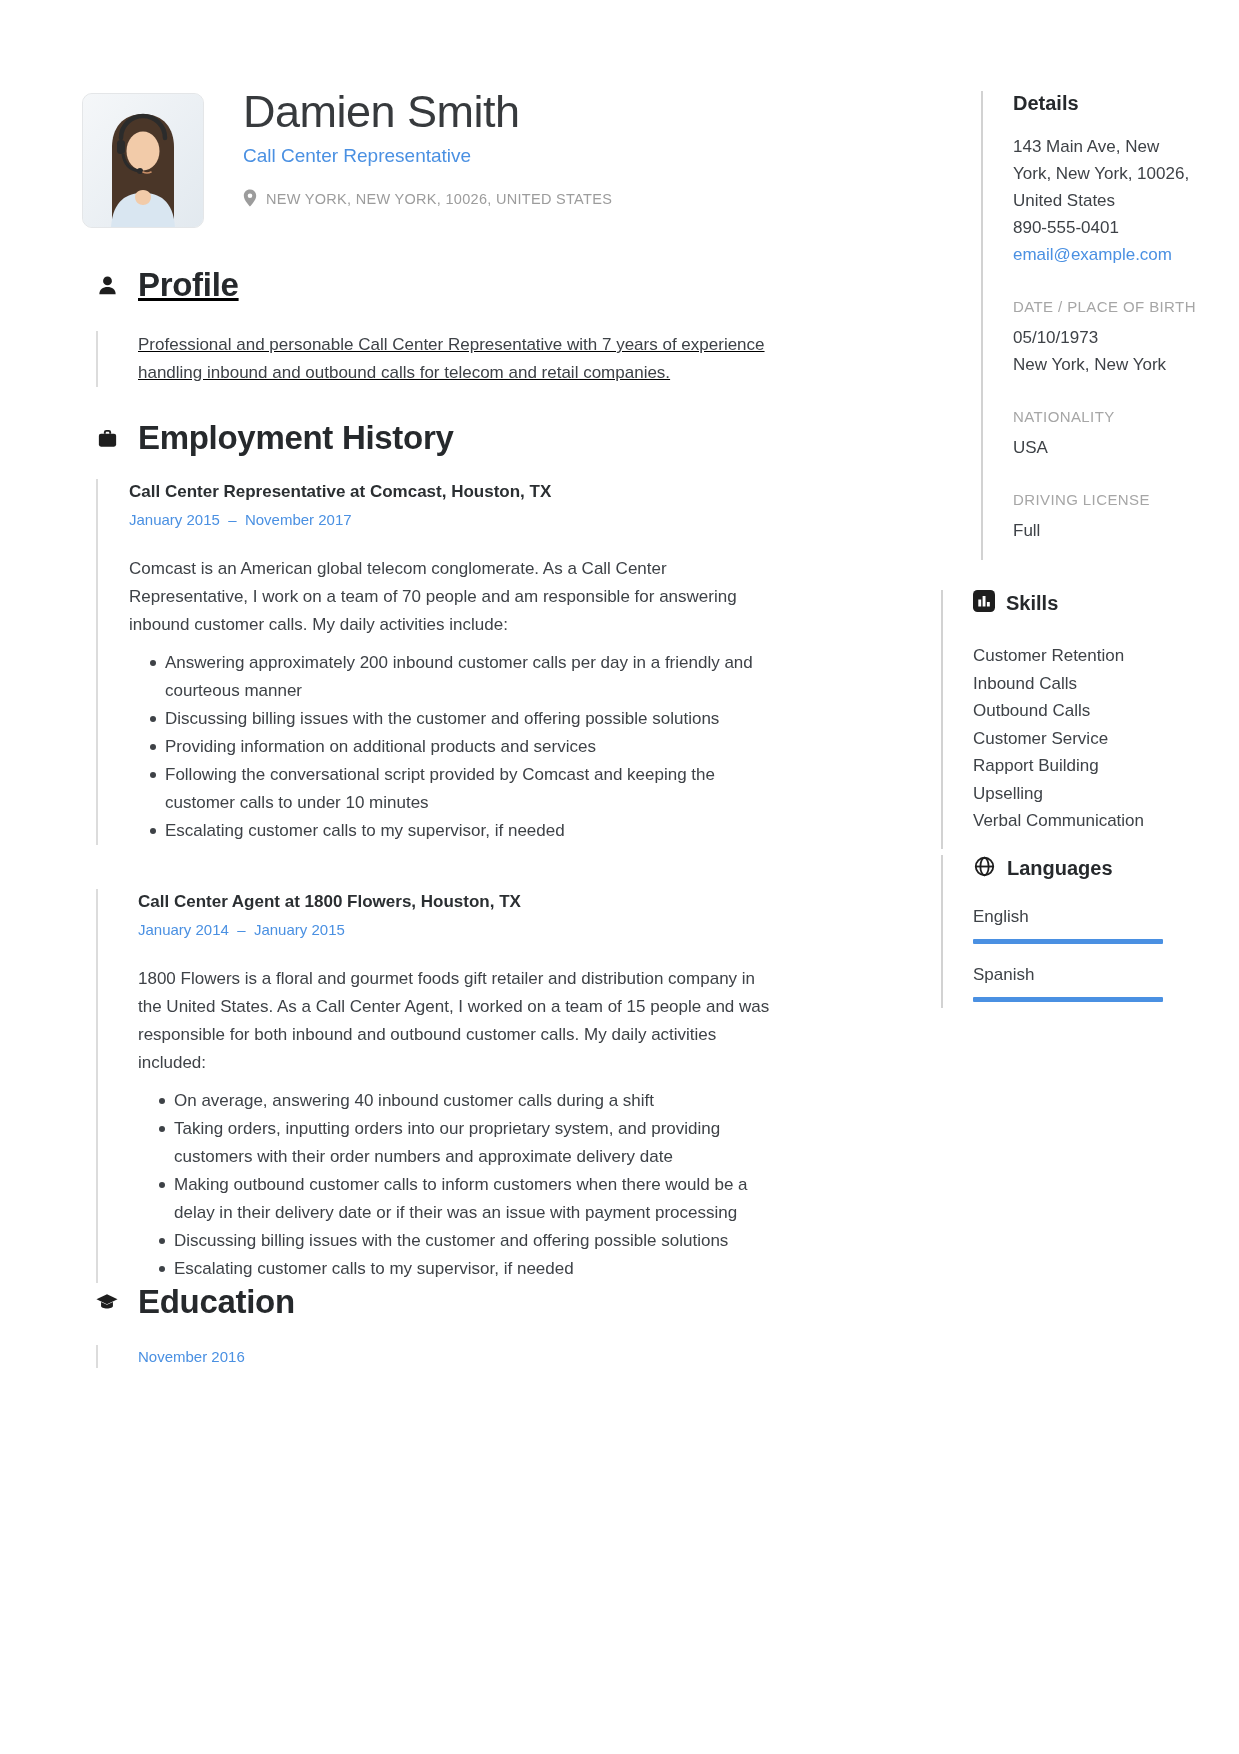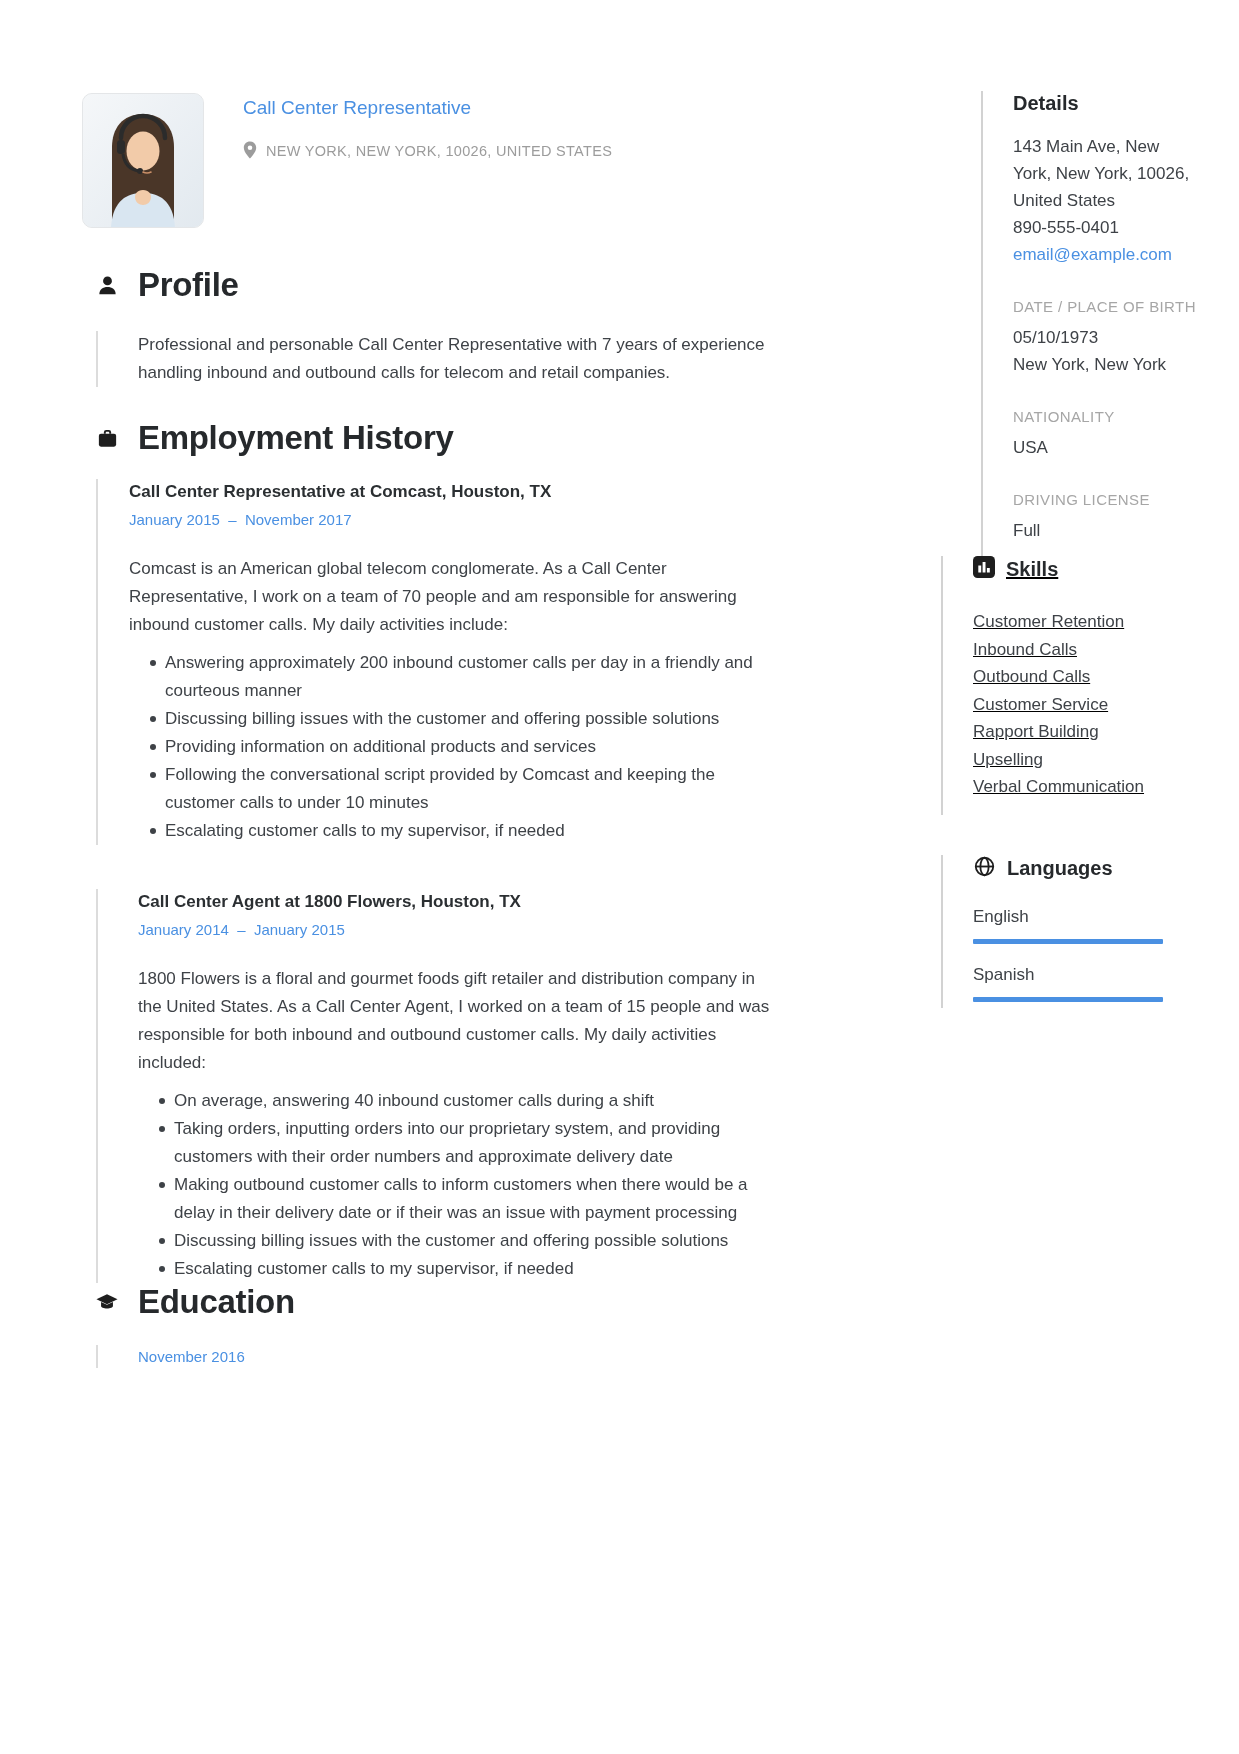--- a/index.html
+++ b/index.html
@@ -20,21 +20,21 @@
   h1.name{
     margin:0;font-size:45px;font-weight:400;color:#373a3d;letter-spacing:-0.5px;line-height:48px;
   }
   .cand-title{margin-top:9px;font-size:19px;color:#4a90e2;font-weight:400;}
   .location-row{margin-top:22px;display:flex;align-items:flex-end;gap:9px;}
   .location-row .pin{display:inline-flex;}
   .location-text{font-size:14.5px;color:#9c9c9c;letter-spacing:0.3px;}
 
   
   .main-section{position:absolute;left:95px;width:692px;}
-  #profile-section{top:266px;}
+  #profile-section{top:266px;text-decoration:underline;}
   #employment-section{top:419px;}
   #education-section{top:1283px;}
   .section-head{display:flex;align-items:center;gap:19px;}
   .sec-icon{width:24px;display:inline-flex;justify-content:center;flex:0 0 24px;}
   h2.sec-title{margin:0;font-size:33px;line-height:38px;font-weight:700;color:#26292c;letter-spacing:-0.3px;}
   .entry{border-left:2px solid #dcdcdc;margin-left:1px;padding-left:40px;width:650px;}
   .entry.gap-lg{margin-top:44px;}
   #profile-section .entry{margin-top:27px;}
   #employment-section .entry.first{margin-top:22px;padding-left:31px;}
   #education-section .entry{margin-top:24px;}
@@ -46,21 +46,21 @@
   ul.bullets li{
     position:relative;padding-left:36px;font-size:17px;line-height:28px;color:#3e4247;
   }
   ul.bullets li::before{
     content:"";position:absolute;left:21px;top:11px;width:6px;height:6px;border-radius:50%;background:#3e4247;
   }
 
   
   .sb-section{position:absolute;left:941px;width:190px;border-left:2px solid #d2d2d2;padding-left:30px;}
   #sb-details{top:91px;padding-bottom:16px;margin-left:40px;}
-  #sb-skills{top:556px;padding-bottom:14px;text-decoration:underline;}
+  #sb-skills{top:590px;padding-bottom:14px;}
   #sb-languages{top:855px;padding-bottom:6px;}
   .sb-head{display:flex;align-items:center;gap:11px;}
   h2.sb-title{margin:0;font-size:20px;line-height:25px;font-weight:700;color:#26292c;}
   .sb-text{font-size:17px;line-height:27px;color:#3e4247;}
   .sb-address{margin-top:17px;}
   .sb-email{color:#4a90e2;text-decoration:none;display:inline-block;}
   .sb-label{margin-top:29px;font-size:15px;line-height:20px;color:#a6a6a6;letter-spacing:0.4px;}
   .sb-values{margin-top:7px;}
   ul.skill-list{list-style:none;margin:26px 0 0 0;padding:0;}
   ul.skill-list li{font-size:17px;line-height:27.5px;color:#3e4247;}
@@ -89,20 +89,21 @@
       <path d="M60,96 C54,96 52,100 52,103 C52,108 56,111 60,111 C64,111 68,108 68,103 C68,100 66,96 60,96 Z" fill="#f2cba9"></path>
       <path d="M38,44 A22,22 0 0 1 82,44" fill="none" stroke="#2b2b2b" stroke-width="4.5" stroke-linecap="round"></path>
       <rect x="34" y="46" width="8" height="14" rx="3.5" fill="#2b2b2b"></rect>
       <path d="M40,60 Q42,75 56,77" fill="none" stroke="#2b2b2b" stroke-width="3"></path>
       <circle cx="57" cy="77" r="3" fill="#2b2b2b"></circle>
       <path d="M60,78 Q64,80 68,78" fill="none" stroke="#c98f68" stroke-width="1.6" stroke-linecap="round"></path>
     </svg>
   </div>
 
   <div class="header-text">
+    <h1 class="name">Damien Smith</h1>
     <div class="cand-title">Call Center Representative</div>
     <div class="location-row">
       <span class="pin">
         <svg width="14" height="18" viewBox="0 0 14 18">
             <path fill="#9c9c9c" fill-rule="evenodd" d="M7,0.5 C3.4,0.5 0.8,3.2 0.8,6.7 C0.8,11.3 7,17.5 7,17.5 C7,17.5 13.2,11.3 13.2,6.7 C13.2,3.2 10.6,0.5 7,0.5 Z M7,9 A2.3,2.3 0 1 1 7,4.4 A2.3,2.3 0 0 1 7,9 Z"></path>
           </svg>
       </span>
       <span class="location-text">NEW YORK, NEW YORK, 10026, UNITED STATES</span>
     </div>
   </div>

